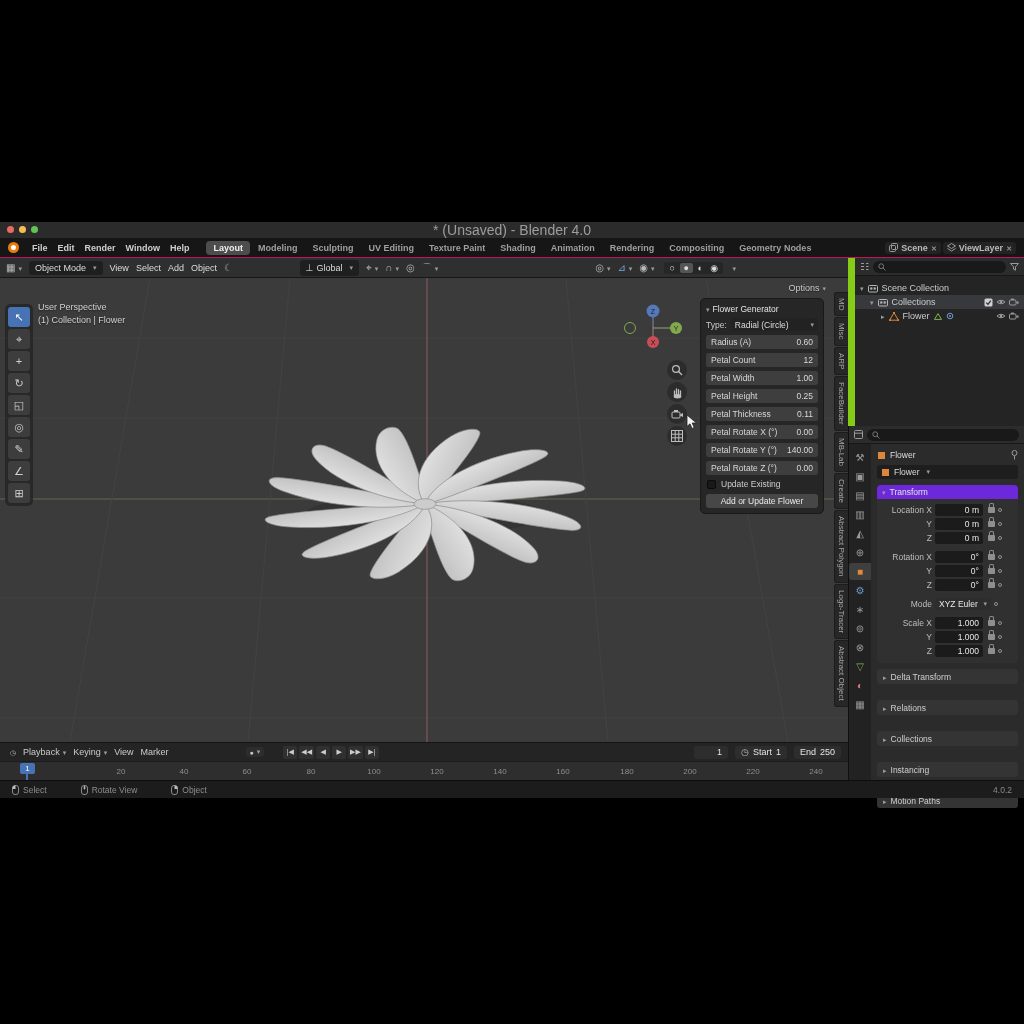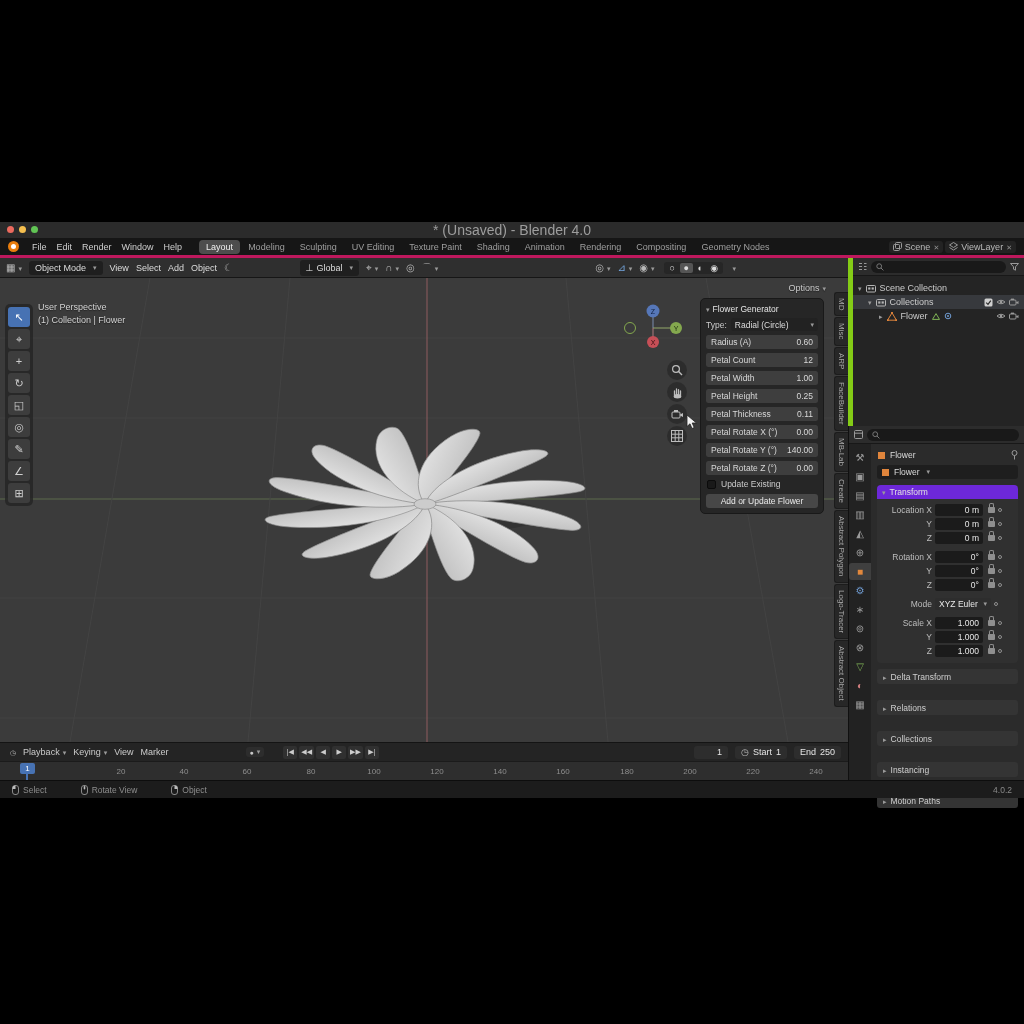--- a/index.html
+++ b/index.html
@@ -5,21 +5,21 @@
   html,body{margin:0;padding:0;background:#000;}
   body{width:1024px;height:1024px;position:relative;font-family:"Liberation Sans",sans-serif;overflow:hidden;}
   *{box-sizing:border-box;}
   #bwin{position:absolute;top:222px;left:0;width:1024px;height:576px;background:#1a1a1a;font-size:9px;color:#ccc;}
   
   .titlebar{position:absolute;top:0;left:0;right:0;height:16px;background:#2b2b2b;display:flex;align-items:center;justify-content:center;color:#9d9d9d;font-size:14px;}
   .tl{position:absolute;left:7px;top:4px;display:flex;gap:5px;}
   .tl span{width:7px;height:7px;border-radius:50%;}
   .tl .r{background:#ec6a5e}.tl .y{background:#f5bf4f}.tl .g{background:#61c454}
   
-  .topbar{position:absolute;top:16px;left:0;right:0;height:20px;background:#161616;display:flex;align-items:center;padding:0 8px;border-bottom:3px solid #be185d;color:#cfcfcf;}
+  .topbar{position:absolute;top:16px;left:0;right:0;height:20px;background:#161616;display:flex;align-items:center;padding:0 8px;border-bottom:1px solid #be185d;color:#cfcfcf;font-weight:bold;}
   .blogo{width:11px;height:11px;border-radius:50%;background:#e87d0d;position:relative;margin-right:8px;}
   .blogo::after{content:"";position:absolute;left:3px;top:3px;width:5px;height:5px;border-radius:50%;background:#fff;}
   .tmenu{padding:2px 5px;}
   .wtabs{display:flex;gap:1px;margin-left:12px;}
   .wtab{padding:2px 7px;color:#9f9f9f;border-radius:4px;}
   .wtab.active{background:#4d4d4d;color:#eee;}
   .scenesel{margin-left:auto;display:flex;align-items:center;gap:2px;color:#b9b9b9;}
   .chip{display:flex;align-items:center;gap:3px;background:#232323;border-radius:3px;padding:1px 4px;}
   .cv::after{content:"▾";font-size:7px;color:#9a9a9a;margin-left:3px;}
   .xico::after{content:"✕";font-size:7px;color:#8d8d8d;}
@@ -46,21 +46,21 @@
   .typerow{display:flex;align-items:center;gap:4px;margin-bottom:4px;}
   .typedrop{flex:1;background:#222;border-radius:3px;height:13px;display:flex;align-items:center;justify-content:space-between;padding:0 4px;color:#ddd;}
   .frow{display:flex;background:#3e3e3e;border-radius:2.5px;height:14px;align-items:center;padding:0 5px;margin-bottom:4px;justify-content:space-between;color:#d8d8d8;}
   .fcheckrow{display:flex;gap:5px;align-items:center;margin:1px 0 5px;padding:0 1px;}
   .fcheck{width:9px;height:9px;background:#191919;border:1px solid #0b0b0b;border-radius:2px;}
   .fbtn{background:#474747;border-radius:3px;height:14px;display:flex;align-items:center;justify-content:center;color:#eaeaea;}
   
   .sbtabs{position:absolute;right:0;top:14px;display:flex;flex-direction:column;gap:1px;}
   .sbtab{writing-mode:vertical-rl;background:#272727;color:#a6a6a6;font-size:8px;padding:5px 2px;border-radius:3px 0 0 3px;border:1px solid #1c1c1c;border-right:none;}
   
-  .outliner{position:absolute;top:36px;left:848px;width:176px;height:168px;background:#242424;border-left:5px solid #84cc16;}
+  .outliner{position:absolute;top:36px;left:848px;width:176px;height:168px;background:#242424;border-left:7px solid #84cc16;}
   .ohead{height:18px;background:#2c2c2c;display:flex;align-items:center;gap:4px;padding:0 5px;border-bottom:1px solid #181818;}
   .osearch{flex:1;height:12px;background:#191919;border-radius:6px;display:flex;align-items:center;gap:3px;padding:0 5px;color:#777;}
   .orow{display:flex;align-items:center;gap:4px;height:14px;padding:0 5px;color:#cbcbcb;}
   .orow .ricons{margin-left:auto;display:flex;gap:3px;align-items:center;}
   .orow.sel{background:#37393d;}
   .props{position:absolute;top:204px;left:848px;width:176px;height:354px;background:#2b2b2b;border-left:1px solid #101010;}
   .phead{position:absolute;top:0;left:0;right:0;height:18px;background:#2c2c2c;border-bottom:1px solid #181818;display:flex;align-items:center;gap:4px;padding:0 5px;}
   .ptabs{position:absolute;top:18px;left:0;width:22px;bottom:0;background:#222;display:flex;flex-direction:column;align-items:stretch;padding-top:5px;gap:2px;}
   .ptab{height:17px;display:flex;align-items:center;justify-content:center;font-size:10px;color:#9a9a9a;}
   .ptab.active{background:#3f3f3f;border-radius:3px 0 0 3px;}

